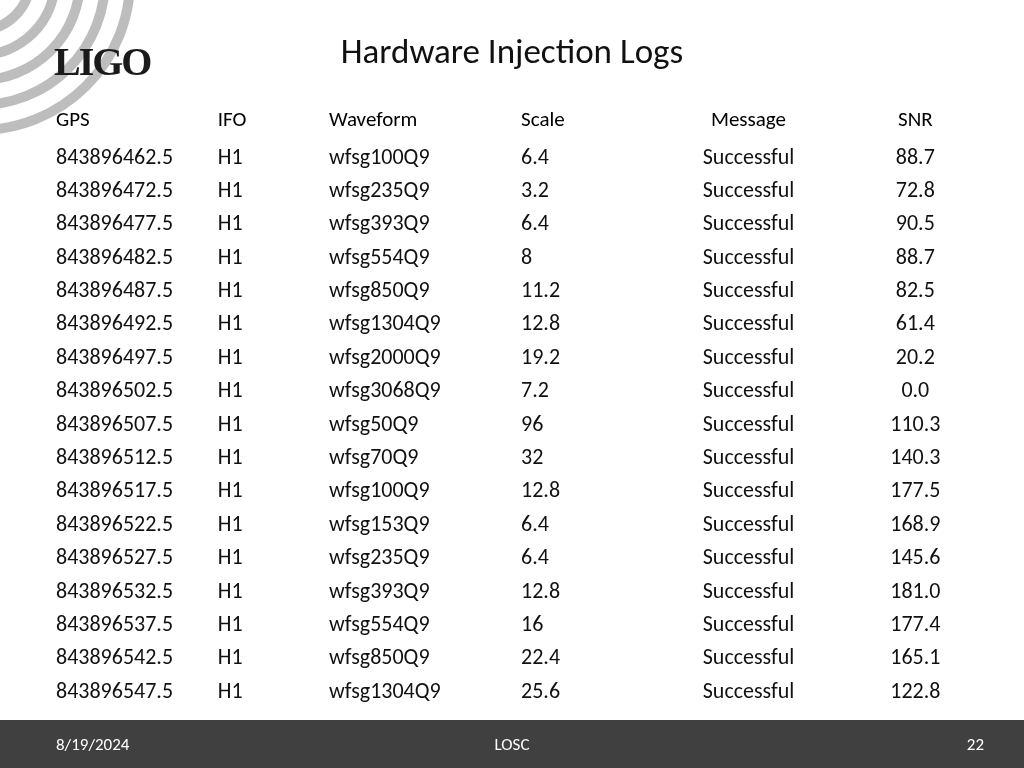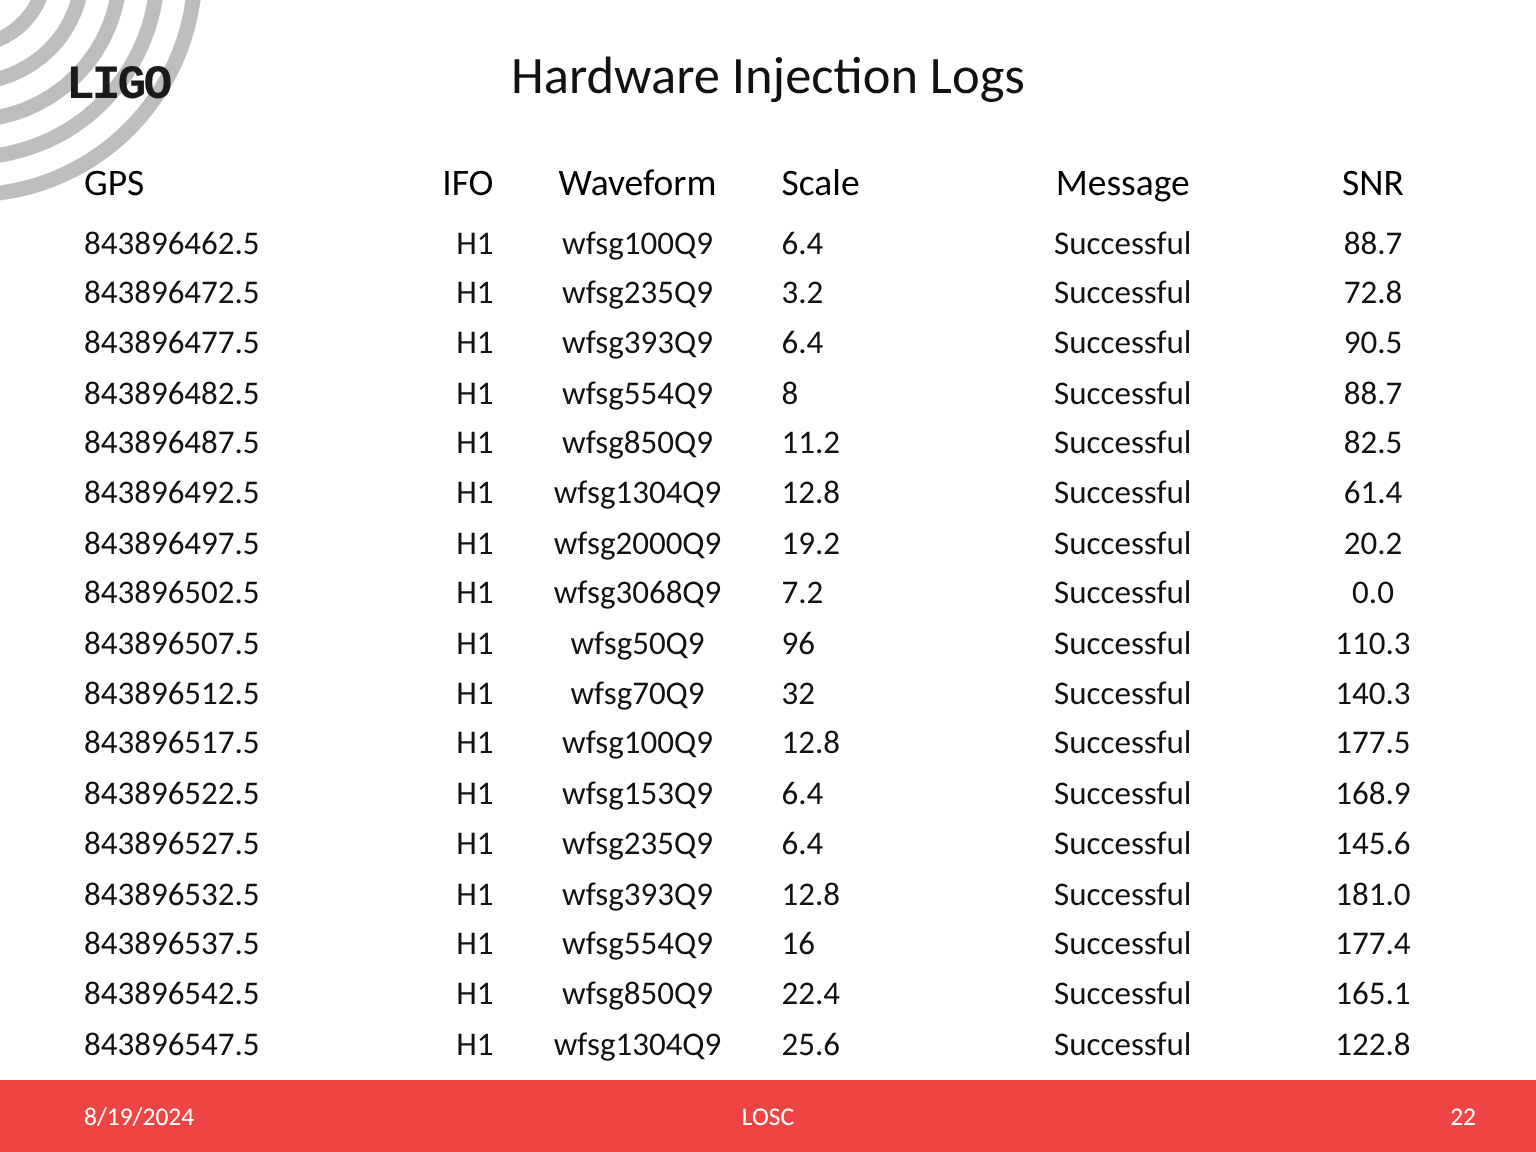--- a/index.html
+++ b/index.html
@@ -1,30 +1,30 @@
 <!DOCTYPE html>
 <html><head>
 <meta charset="utf-8">
 <style>
   html,body{margin:0;padding:0;width:1024px;height:768px;background:#fff;font-family:Calibri,"Segoe UI",Arial,sans-serif;color:#000;overflow:hidden}
   .slide{position:relative;width:1024px;height:768px}
   .arcs{position:absolute;left:-40px;top:-40px;width:220px;height:220px;pointer-events:none}
-  .logo{position:absolute;left:44px;top:38px;font-family:Liberation Mono, monospace;letter-spacing:-2px;font-weight:900;font-size:32px;color:#1a1a1a}
+  .logo{position:absolute;left:54px;top:38px;font-family:Liberation Serif, serif;letter-spacing:-2px;font-weight:900;font-size:40px;color:#1a1a1a}
   .title{position:absolute;top:30px;left:0;width:1024px;text-align:center;font-size:35px;color:#111}
   .table-wrap{position:absolute;left:56px;top:102px;width:920px}
   table{border-collapse:collapse;width:100%}
-  th{font-weight:400;font-size:25px;text-align:left;padding:4px 0 8px 0;color:#000}
+  th{font-weight:400;font-size:21px;text-align:left;padding:4px 0 8px 0;color:#000}
   td{font-size:22px;padding:3.5px 0;color:#111;line-height:1.2}
   th:nth-child(1),td:nth-child(1){width:160px;text-align:left}
-  th:nth-child(2),td:nth-child(2){width:110px;text-align:right}
-  th:nth-child(3),td:nth-child(3){width:190px;text-align:center}
+  th:nth-child(2),td:nth-child(2){width:110px;text-align:left}
+  th:nth-child(3),td:nth-child(3){width:190px;}
   th:nth-child(4),td:nth-child(4){width:120px;text-align:left}
   th:nth-child(5),td:nth-child(5){width:210px;text-align:center}
   th:nth-child(6),td:nth-child(6){width:120px;text-align:center}
-  .footer{position:absolute;left:0;bottom:0;width:1024px;height:48px;background:#ef4444;color:#fff;font-size:17px;display:flex;align-items:center}
+  .footer{position:absolute;left:0;bottom:0;width:1024px;height:48px;background:#404040;color:#fff;font-size:17px;display:flex;align-items:center}
   .footer .date{margin-left:56px}
   .footer .center{position:absolute;left:0;width:1024px;text-align:center}
   .footer .page{position:absolute;right:40px}
 </style>
 </head>
 <body>
 
 <div class="slide">
   <svg class="arcs" viewBox="0 0 220 220">
     <g fill="none" stroke="#bdbdbd" stroke-width="10">

